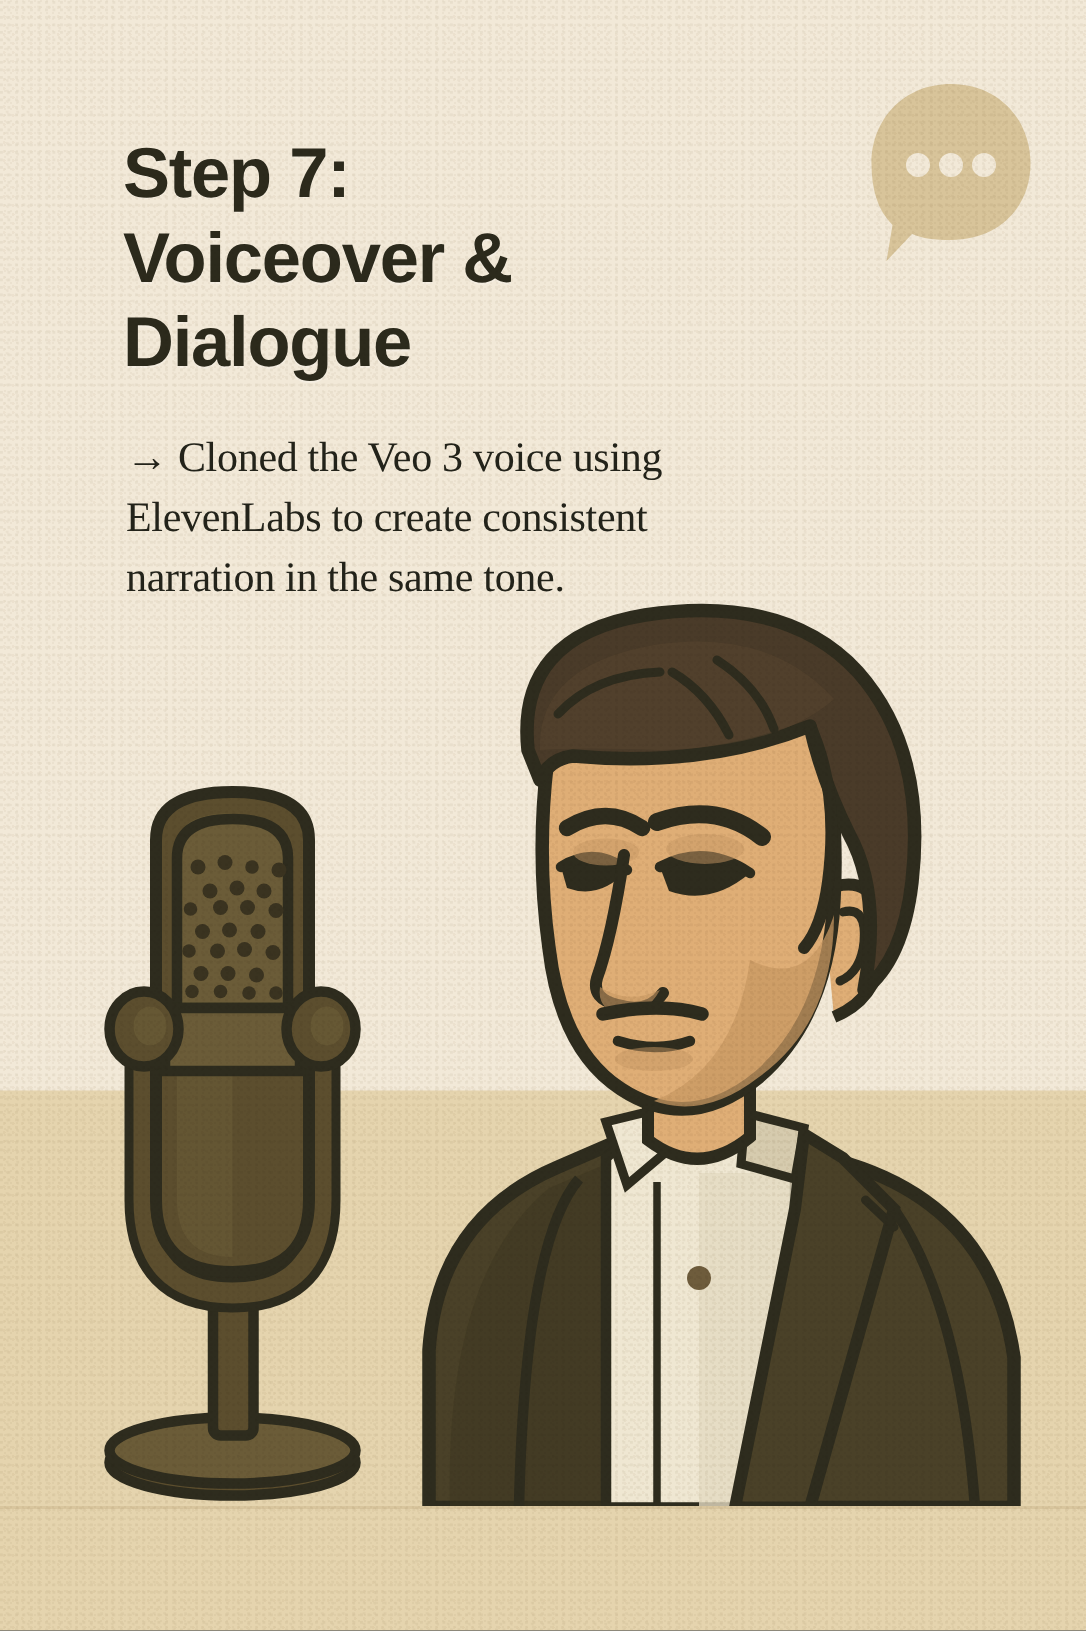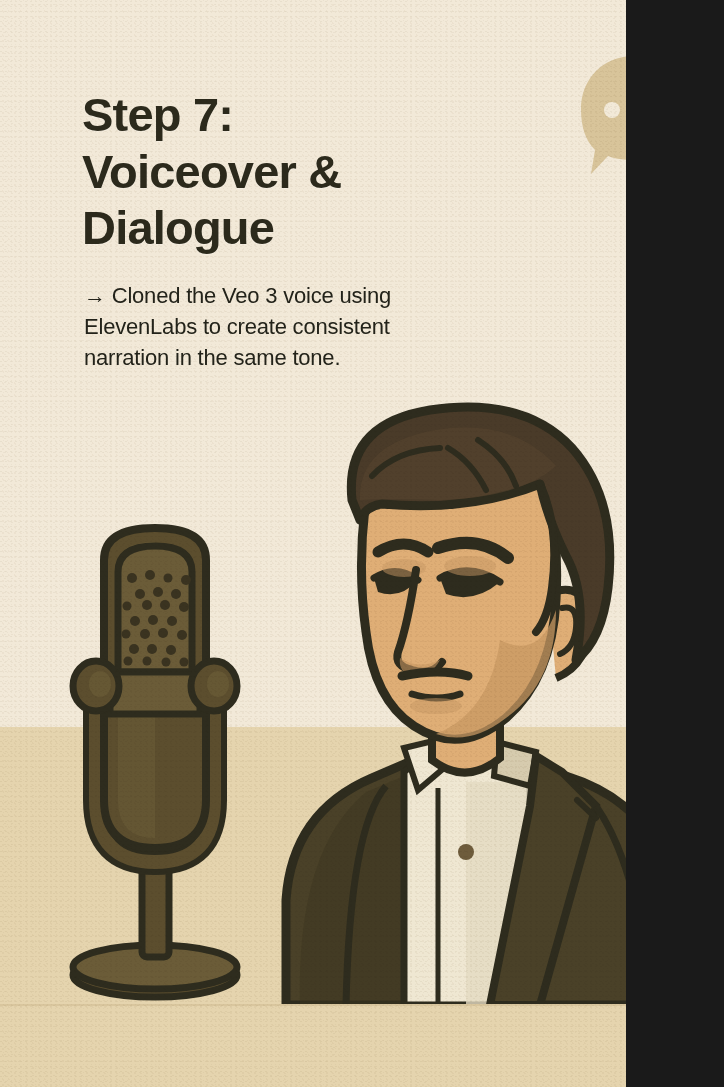--- a/index.html
+++ b/index.html
@@ -1,19 +1,19 @@
 <!DOCTYPE html>
 <html><head>
 <meta charset="utf-8">
 <style>
   html,body{margin:0;padding:0;background:#1a1a1a;}
   *{box-sizing:border-box;}
   .poster{
     position:relative;
-    width:626px;height:1087px;
+    width:724px;height:1087px;
     overflow:hidden;
     background:#F2E9D8;
     font-family:"Liberation Sans","DejaVu Sans",sans-serif;
   }
   
   .bg-top{position:absolute;left:0;top:0;width:724px;height:727px;background:#F2E9D8;}
   .bg-desk{position:absolute;left:0;top:727px;width:724px;height:360px;background:#E5D4AE;}
   .grain{
     position:absolute;inset:0;
     pointer-events:none;
@@ -30,24 +30,25 @@
   .title{
     position:absolute;left:82px;top:56px;width:470px;
     font-size:47px;line-height:1.20;font-weight:bold;
     letter-spacing:-0.8px;
     color:#2C2A1C;
     white-space:pre-line;
     text-shadow:0 1px 0 rgba(255,255,255,.25);
   }
   .body-copy{
     position:absolute;left:84px;top:258px;width:520px;
-    font-size:22px;line-height:1.42;font-weight:normal;
+    font-size:28px;line-height:1.42;font-weight:normal;
     color:#23231A;
     white-space:pre-line;
     letter-spacing:-0.2px;
+    font-family:Liberation Serif, serif;
   }
   
   .bubble{position:absolute;left:575px;top:50px;width:118px;height:140px;}
   
   .art{position:absolute;left:0;top:0;width:724px;height:1087px;}
   svg{display:block;}
 </style>
 </head>
 <body>
 

